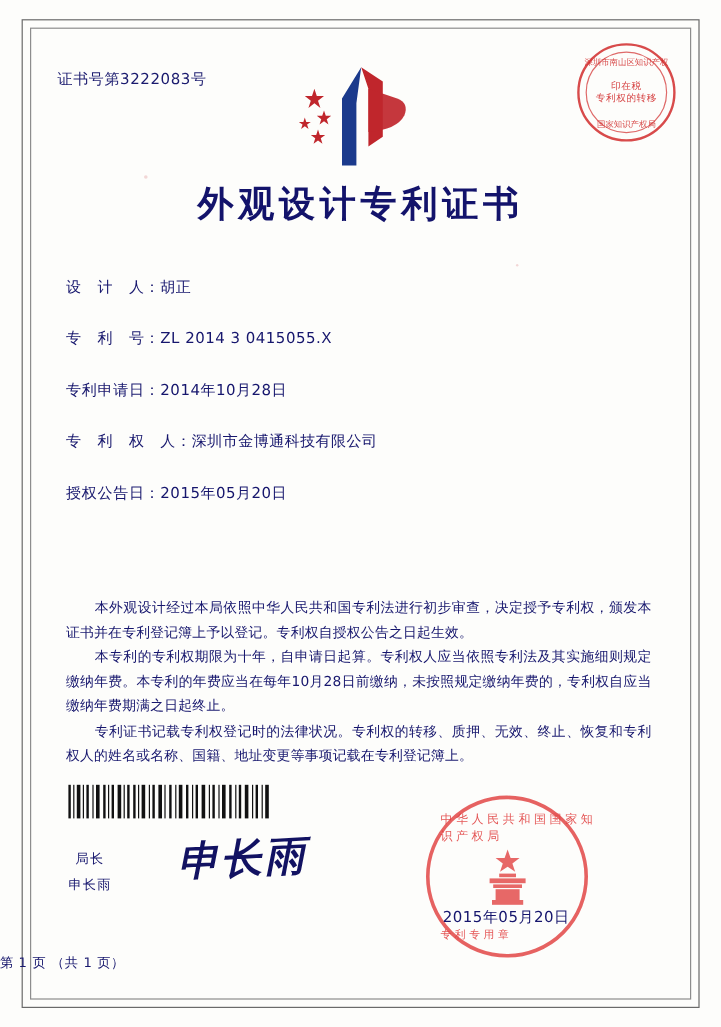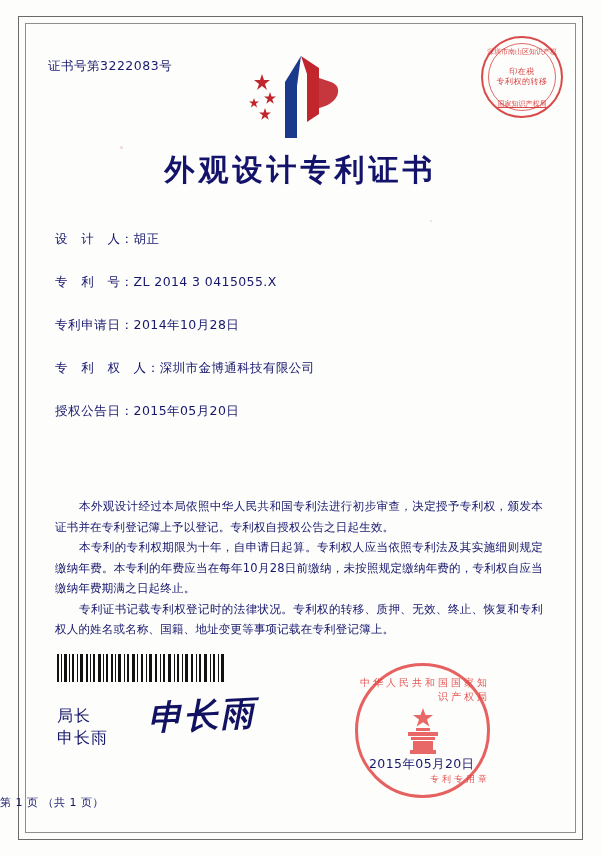--- a/index.html
+++ b/index.html
@@ -97,21 +97,21 @@
   .seal-top .arc-text {
     position: absolute;
     left: 0;
     width: 100%;
     text-align: center;
     color: #d12b2b;
     font-size: 7px;
     opacity: 0.85;
   }
   .seal-top .arc-top { top: 11px; }
-  .seal-top .arc-bottom { bottom: 9px; text-decoration: underline; }
+  .seal-top .arc-bottom { bottom: 9px; }
 
   
   .main-title {
     position: absolute;
     left: 0;
     top: 150px;
     width: 601px;
     text-align: center;
     font-size: 30px;
     font-weight: bold;
@@ -175,24 +175,25 @@
     top: 0;
     bottom: 0;
     background: #111;
   }
 
   
   .sig-block {
     position: absolute;
     left: 57px;
     top: 705px;
-    font-size: 16px;
+    font-size: 11px;
     color: #16166d;
     line-height: 22px;
     letter-spacing: 1px;
+    text-align: center;
   }
   .sig-script {
     position: absolute;
     left: 148px;
     top: 693px;
     font-family: "DejaVu Serif", serif;
     font-size: 34px;
     font-style: italic;
     font-weight: bold;
     color: #121262;
@@ -220,23 +221,23 @@
     left: 50%;
     top: 50%;
     width: 54px;
     height: 54px;
     margin-left: -27px;
     margin-top: -27px;
     opacity: 0.85;
   }
   .seal-main .curve {
     position: absolute;
-    left: 0;
+    left: 12px;
     width: 100%;
-    text-align: right;
+    text-align: left;
     color: #e03b3b;
     font-size: 10px;
     letter-spacing: 3px;
     opacity: 0.85;
   }
   .seal-main .curve-top { top: 13px; }
   .seal-main .curve-bottom { bottom: 12px; font-size: 9px; }
 
   .issue-date {
     position: absolute;

